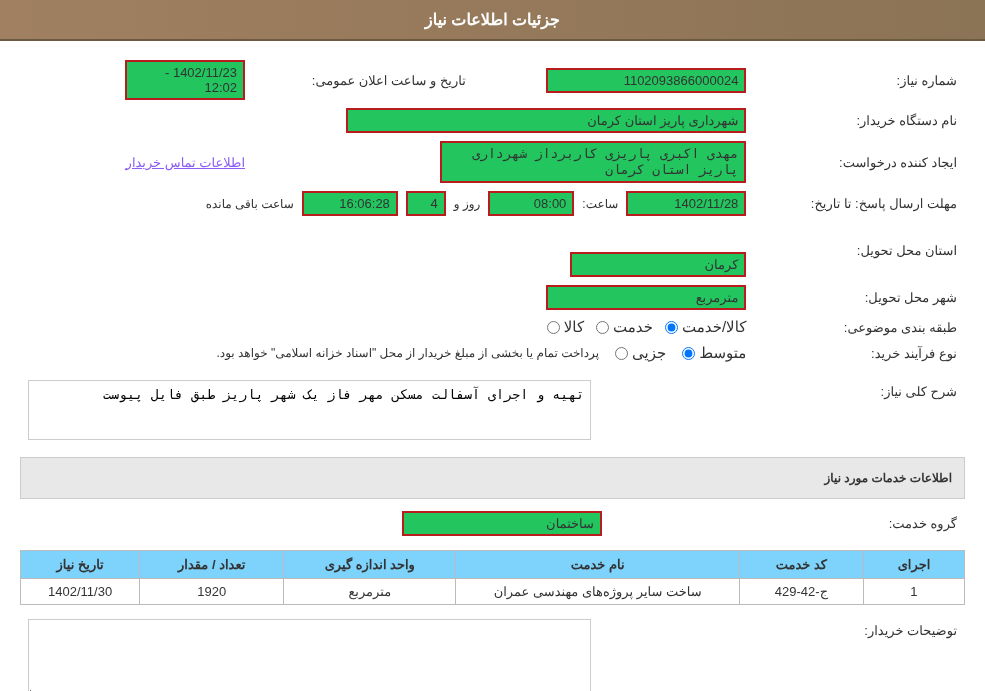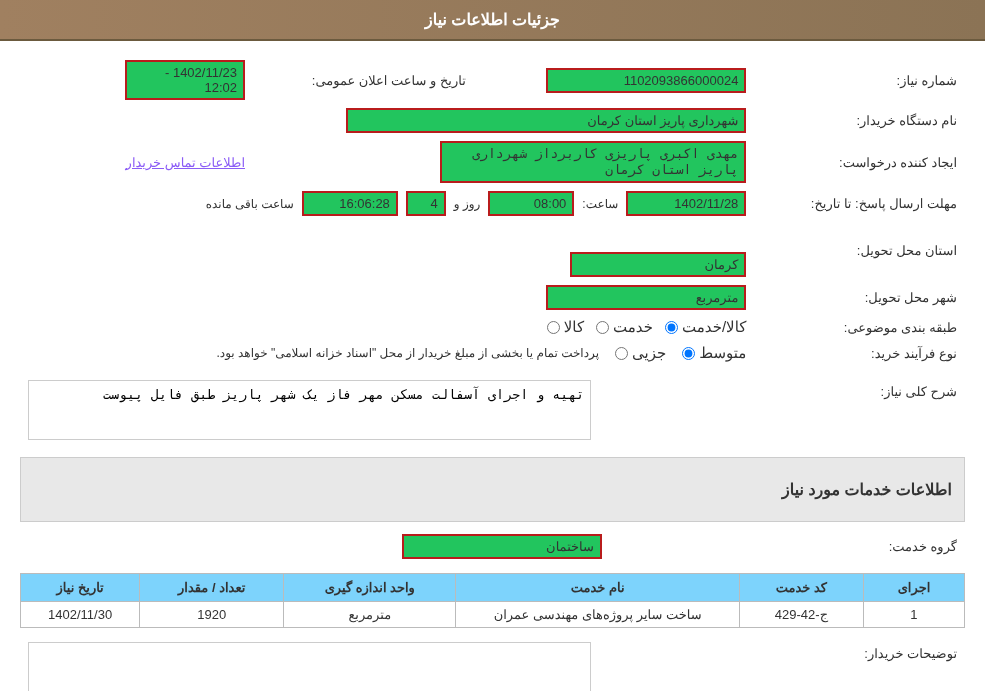--- a/index.html
+++ b/index.html
@@ -160,23 +160,23 @@
     }
     .btn-print {
       background: #f0f0f0;
     }
     .btn-back {
       background: #f0f0f0;
     }
     .section-subtitle {
       background: #e8e8e8;
       border: 1px solid #ccc;
-      padding: 22px 12px;
+      padding: 13px 12px;
       font-weight: bold;
-      font-size: 16px;
+      font-size: 12px;
       margin-bottom: 8px;
       text-align: right;
     }
   </style>
 </head>
 <body>
 
 <div class="page-wrapper">
 
   <div class="header-bar">

